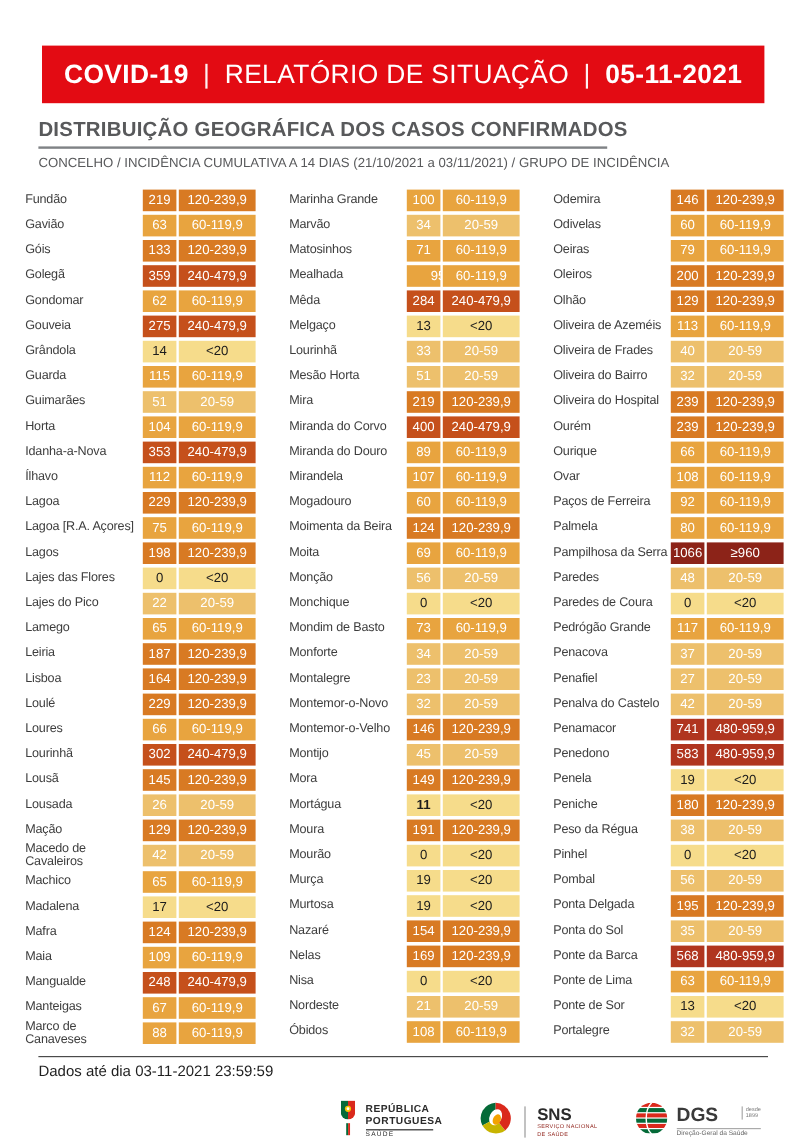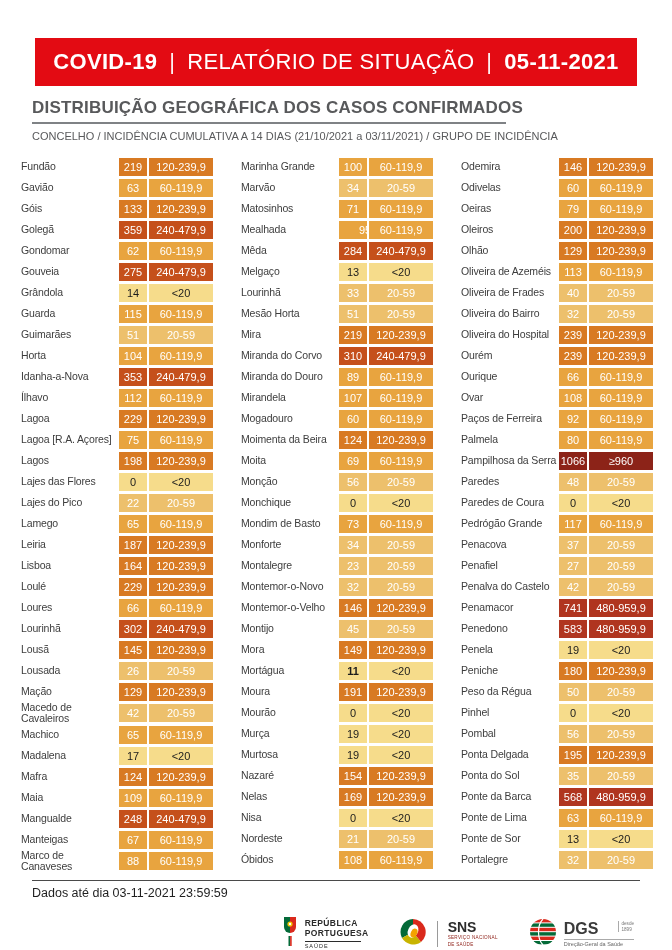--- a/index.html
+++ b/index.html
@@ -324,21 +324,21 @@
   </div>
 
   <div class="row">
     <div class="name">Mira</div>
     <div class="cell val" style="background: rgb(216, 122, 35); color: rgb(255, 255, 255);">219</div>
     <div class="cell grp" style="background: rgb(216, 122, 35); color: rgb(255, 255, 255);">120-239,9</div>
   </div>
 
   <div class="row">
     <div class="name">Miranda do Corvo</div>
-    <div class="cell val" style="background: rgb(197, 80, 27); color: rgb(255, 255, 255);">310</div>
+    <div class="cell val" style="background: rgb(197, 80, 27); color: rgb(255, 255, 255);">400</div>
     <div class="cell grp" style="background: rgb(197, 80, 27); color: rgb(255, 255, 255);">240-479,9</div>
   </div>
 
   <div class="row">
     <div class="name">Miranda do Douro</div>
     <div class="cell val" style="background: rgb(232, 164, 63); color: rgb(255, 255, 255);">89</div>
     <div class="cell grp" style="background: rgb(232, 164, 63); color: rgb(255, 255, 255);">60-119,9</div>
   </div>
 
   <div class="row">
@@ -625,21 +625,21 @@
   </div>
 
   <div class="row">
     <div class="name">Peniche</div>
     <div class="cell val" style="background: rgb(216, 122, 35); color: rgb(255, 255, 255);">180</div>
     <div class="cell grp" style="background: rgb(216, 122, 35); color: rgb(255, 255, 255);">120-239,9</div>
   </div>
 
   <div class="row">
     <div class="name">Peso da Régua</div>
-    <div class="cell val" style="background: rgb(237, 192, 108); color: rgb(255, 255, 255);">50</div>
+    <div class="cell val" style="background: rgb(237, 192, 108); color: rgb(255, 255, 255);">38</div>
     <div class="cell grp" style="background: rgb(237, 192, 108); color: rgb(255, 255, 255);">20-59</div>
   </div>
 
   <div class="row">
     <div class="name">Pinhel</div>
     <div class="cell val" style="background: rgb(246, 220, 139); color: rgb(28, 28, 28);">0</div>
     <div class="cell grp" style="background: rgb(246, 220, 139); color: rgb(28, 28, 28);">&lt;20</div>
   </div>
 
   <div class="row">

